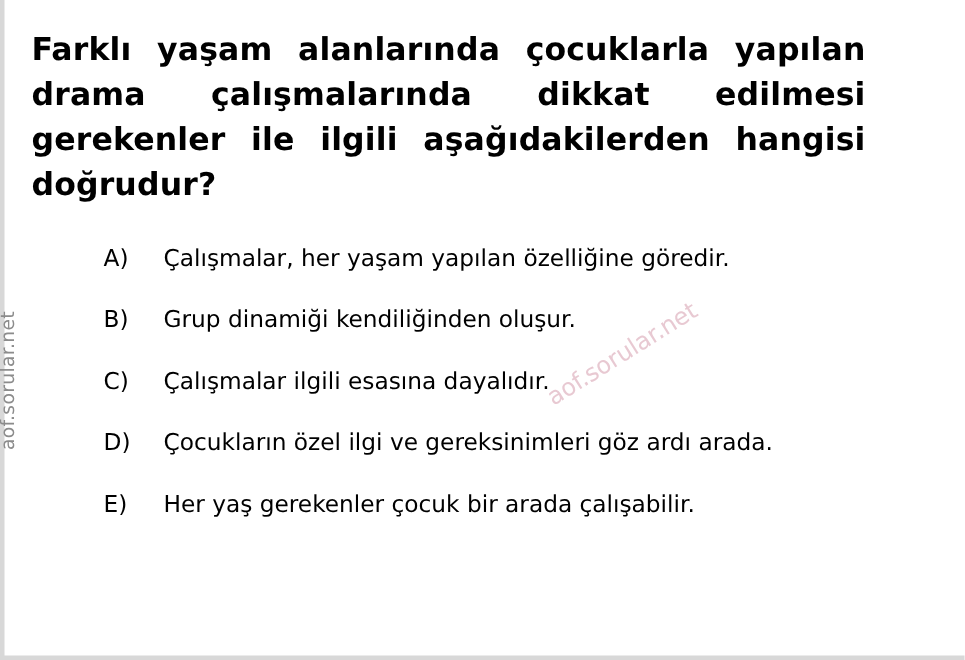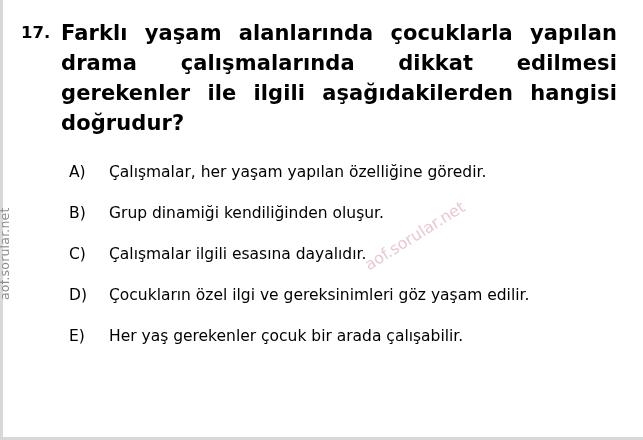--- a/index.html
+++ b/index.html
@@ -103,21 +103,20 @@
   }
 </style>
 </head>
 <body>
 
 <div class="page">
 
   <div class="side-watermark">aof.sorular.net</div>
 
   <div class="question">
-    <div class="q-num">17.</div>
     <div class="q-text">Farklı yaşam alanlarında çocuklarla yapılan drama çalışmalarında dikkat edilmesi gerekenler ile ilgili aşağıdakilerden hangisi doğrudur?</div>
   </div>
 
   <div class="options">
 
     <div class="option">
       <div class="opt-letter">A)</div>
       <div class="opt-text">Çalışmalar, her yaşam yapılan özelliğine göredir.</div>
     </div>
 
@@ -126,21 +125,21 @@
       <div class="opt-text">Grup dinamiği kendiliğinden oluşur.</div>
     </div>
 
     <div class="option">
       <div class="opt-letter">C)</div>
       <div class="opt-text">Çalışmalar ilgili esasına dayalıdır.</div>
     </div>
 
     <div class="option">
       <div class="opt-letter">D)</div>
-      <div class="opt-text">Çocukların özel ilgi ve gereksinimleri göz yaşam edilir.</div>
+      <div class="opt-text">Çocukların özel ilgi ve gereksinimleri göz ardı arada.</div>
     </div>
 
     <div class="option">
       <div class="opt-letter">E)</div>
       <div class="opt-text">Her yaş gerekenler çocuk bir arada çalışabilir.</div>
     </div>
 
   </div>
 
   <div class="diag-watermark">aof.sorular.net</div>

